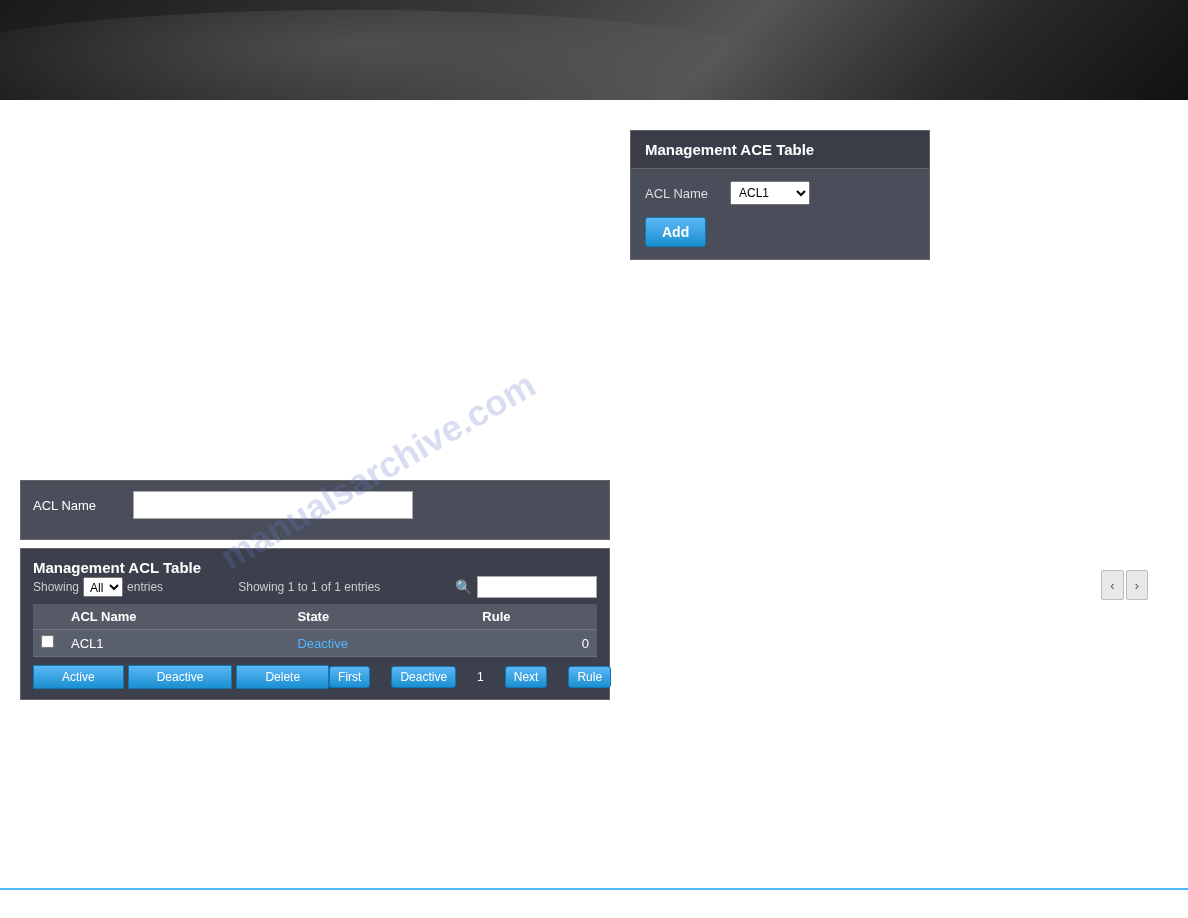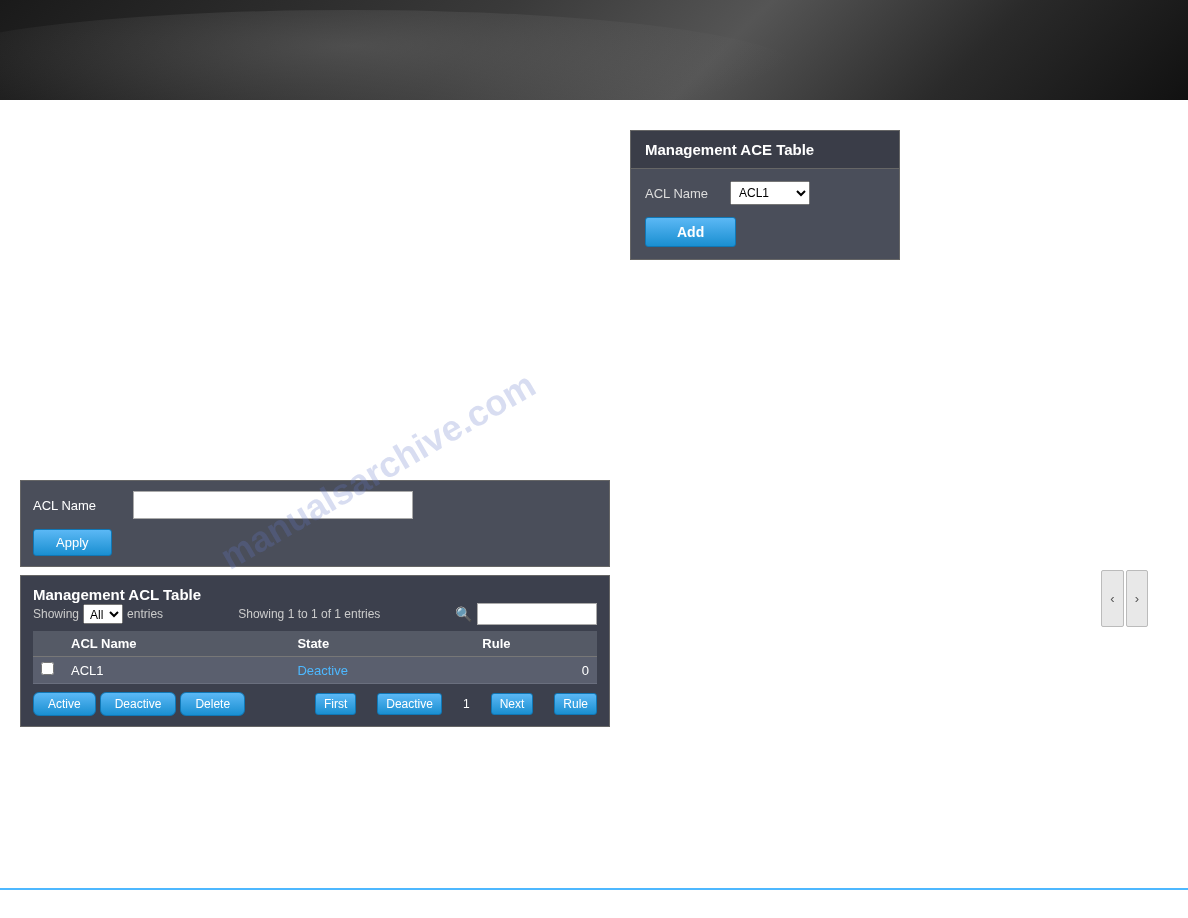--- a/index.html
+++ b/index.html
@@ -173,24 +173,24 @@
       margin-top: 8px;
       align-items: center;
     }
     .btn-group-left { display: flex; gap: 4px; }
     .btn-group-right { display: flex; align-items: center; gap: 21px; }
 
     .btn-action {
       background: linear-gradient(to bottom, #5bb8f5, #1a8fd1);
       border: 1px solid #1077b5;
       color: #fff;
-      padding: 4px 14px;
-      font-size: 12px;
-      cursor: pointer;
-      border-radius: 6px;
+      padding: 4px 28px;
+      font-size: 12px;
+      cursor: pointer;
+      border-radius: 1px;
     }
 
     .btn-nav {
       background: linear-gradient(to bottom, #5bb8f5, #1a8fd1);
       border: 1px solid #1077b5;
       color: #fff;
       padding: 3px 8px;
       font-size: 12px;
       cursor: pointer;
       border-radius: 3px;
@@ -201,21 +201,21 @@
     }
 
     
     .right-panel {
       flex: 1;
       position: relative;
     }
     .ace-table-box {
       background: #4a4e5a;
       border: 1px solid #666;
-      width: 270px;
+      width: 300px;
     }
     .ace-table-header {
       background: #3a3d48;
       padding: 10px 14px;
       color: #fff;
       font-size: 15px;
       font-weight: bold;
       border-bottom: 1px solid #666;
     }
     .ace-table-body {
@@ -235,21 +235,21 @@
     .ace-select {
       font-size: 12px;
       padding: 2px 4px;
       height: 24px;
       width: 80px;
     }
     .btn-add {
       background: linear-gradient(to bottom, #5bb8f5, #1a8fd1);
       border: 1px solid #1077b5;
       color: #fff;
-      padding: 6px 31px;
+      padding: 6px 16px;
       font-size: 14px;
       font-weight: bold;
       cursor: pointer;
       border-radius: 3px;
     }
 
     
     .pagination-arrows {
       position: absolute;
       right: 0;
@@ -292,23 +292,20 @@
   <div class="watermark" style="top: 450px; left: 200px;">manualsarchive.com</div>
 
   <div class="main-content">
 
     <div class="left-panel">
 
       <div class="form-section">
         <div class="form-row">
           <span class="form-label">ACL Name</span>
           <input class="form-input" type="text" value="" style="">
-        </div>
-        <div>
-          <button class="btn-apply">Apply</button>
         </div>
       </div>
 
       <div class="table-section">
         <div class="table-title">Management ACL Table</div>
 
         <div class="table-controls">
           <div class="showing-label">
             <span>Showing</span>
             <select class="showing-select">

